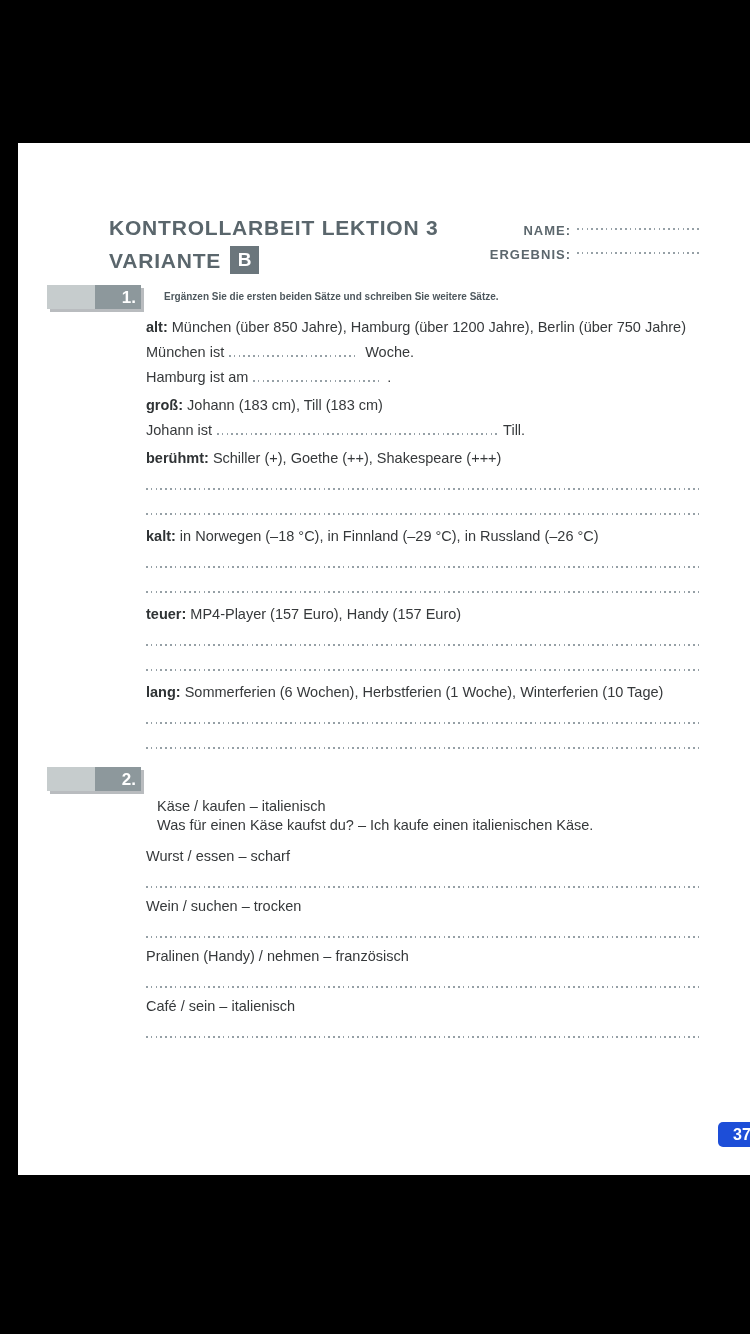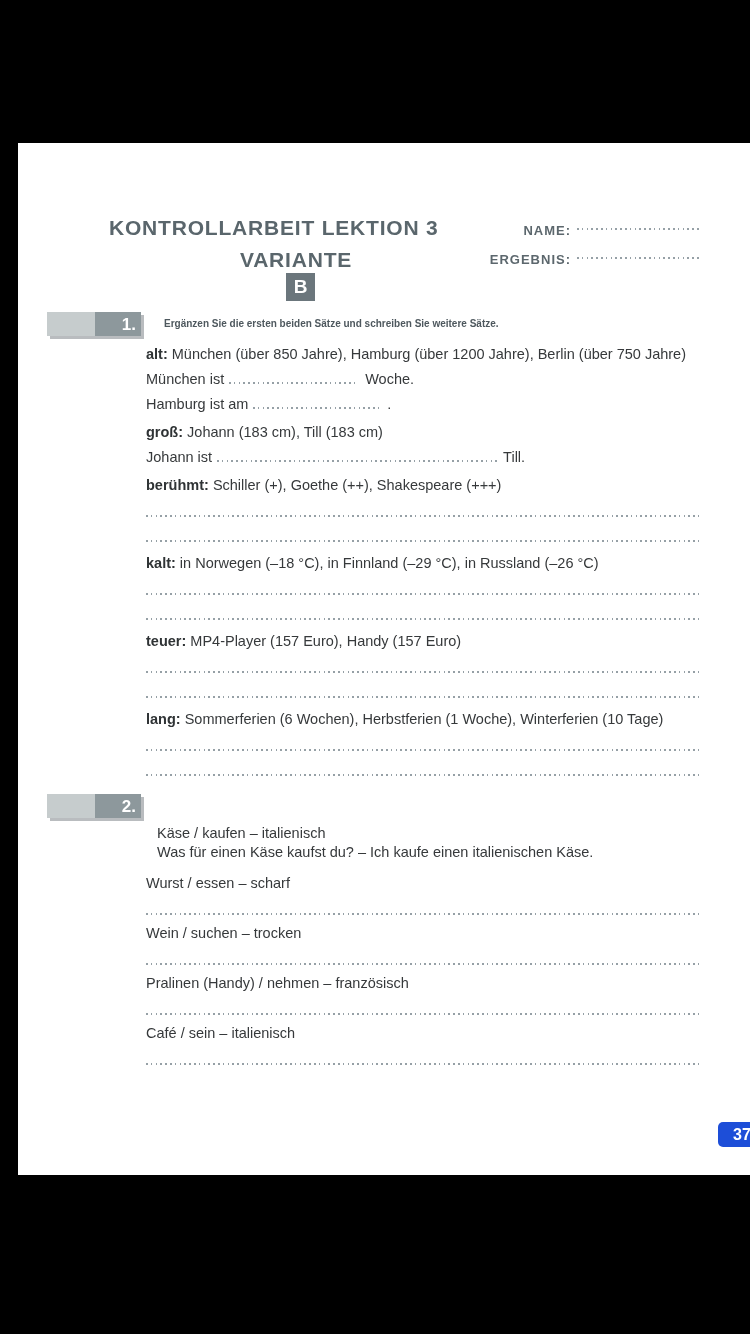--- a/index.html
+++ b/index.html
@@ -22,37 +22,37 @@
   .hdr {
     display:flex;
     padding:72px 67px 0 62px;
     align-items:flex-start;
   }
   .title-block { flex:1 1 auto; }
   .title {
     margin:0; font-size:21px; font-weight:700;
     letter-spacing:0.8px; color:#5a666c; line-height:26px;
   }
-  .title-row2 { margin-top:5px; display:flex; align-items:center;flex-direction:column; }
+  .title-row2 { margin-top:5px; display:flex; align-items:center; }
   .variant-word {
     font-size:21px; font-weight:700; letter-spacing:0.8px;
     color:#5a666c; line-height:27px;
   }
   .variant-badge {
     display:inline-flex; align-items:center; justify-content:center;
     width:29px; height:28px; margin-left:9px;
     background:#6b767c; color:#fff;
     font-size:19px; font-weight:700;
   }
   .name-block { width:216px; flex:0 0 auto; padding-top:3px; }
   .nm-row {
     display:flex; align-items:center; justify-content:flex-end;
     height:24px;
   }
-  .nm-row + .nm-row { margin-top:5px; }
+  .nm-row + .nm-row { }
   .nm-label {
     font-size:13px; font-weight:700; letter-spacing:1px;
     color:#5c676d; line-height:17px; white-space:nowrap;
   }
   .nm-dots {
     width:122px; height:2px; margin-left:6px; margin-bottom:3px;
     background-image:repeating-linear-gradient(to right,#96a0a6 0,#96a0a6 1.6px,transparent 1.6px,transparent 4.8px);
   }
   
   .sec-header { display:flex; align-items:stretch; height:24px; }

